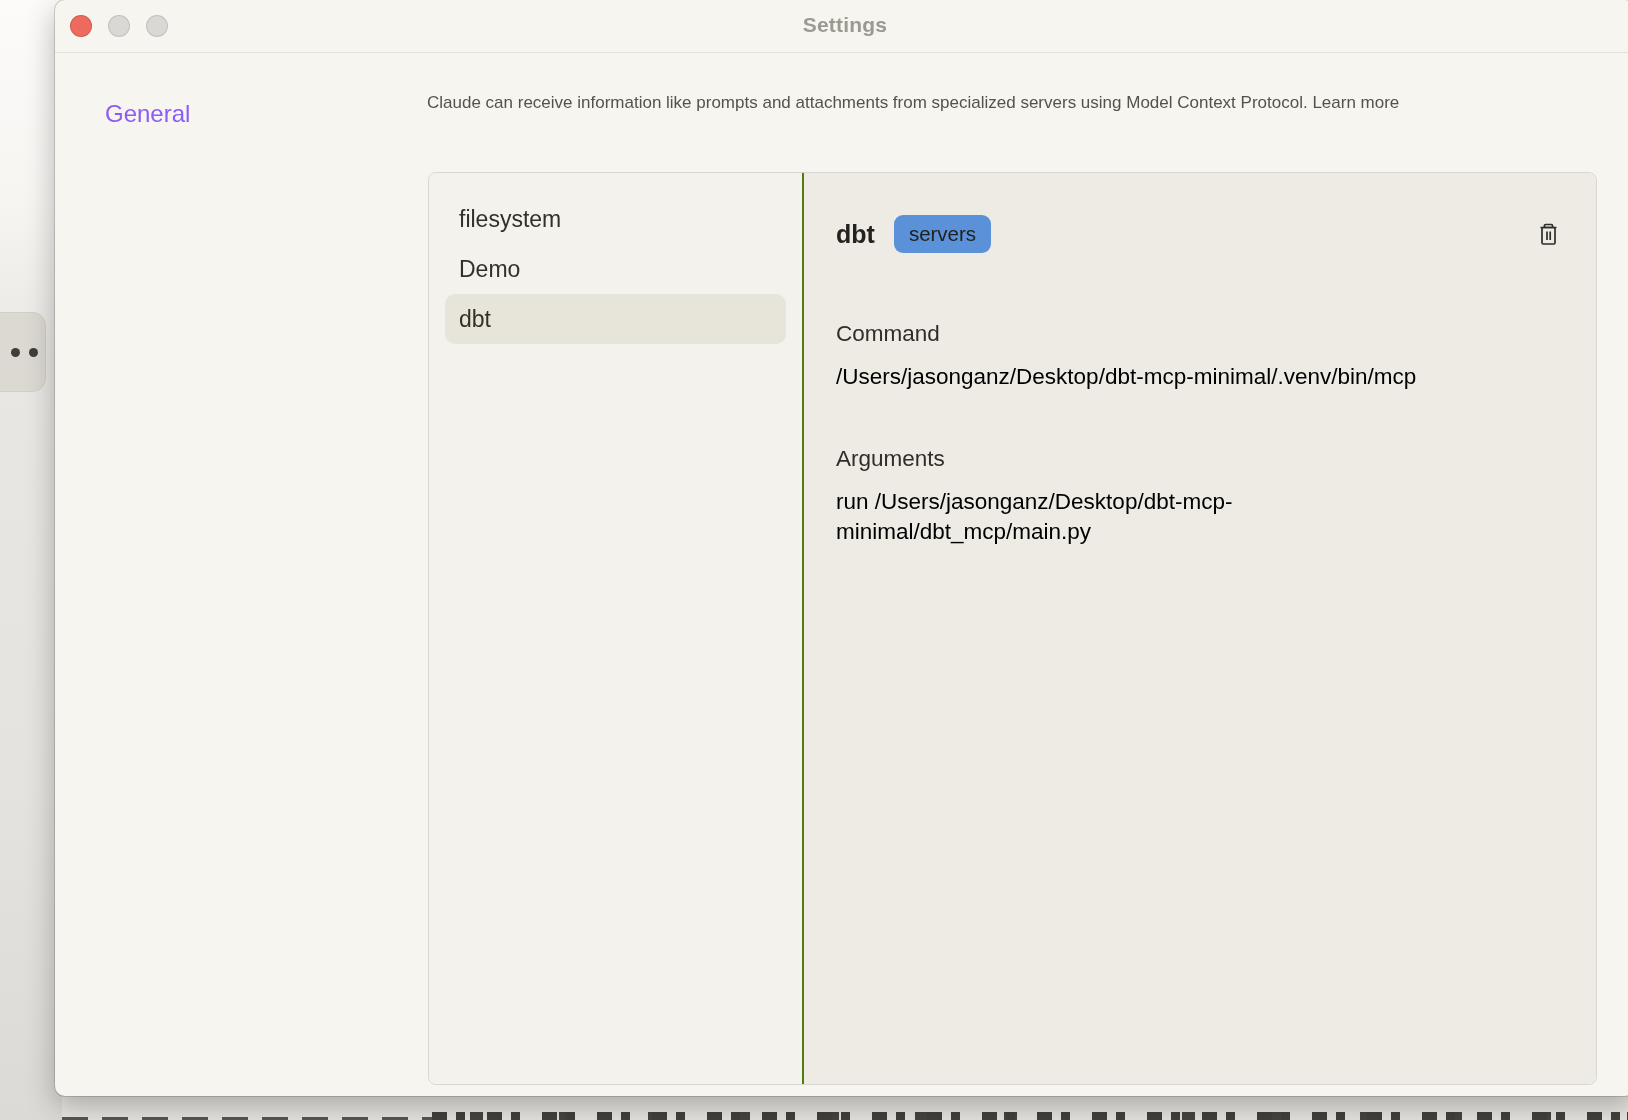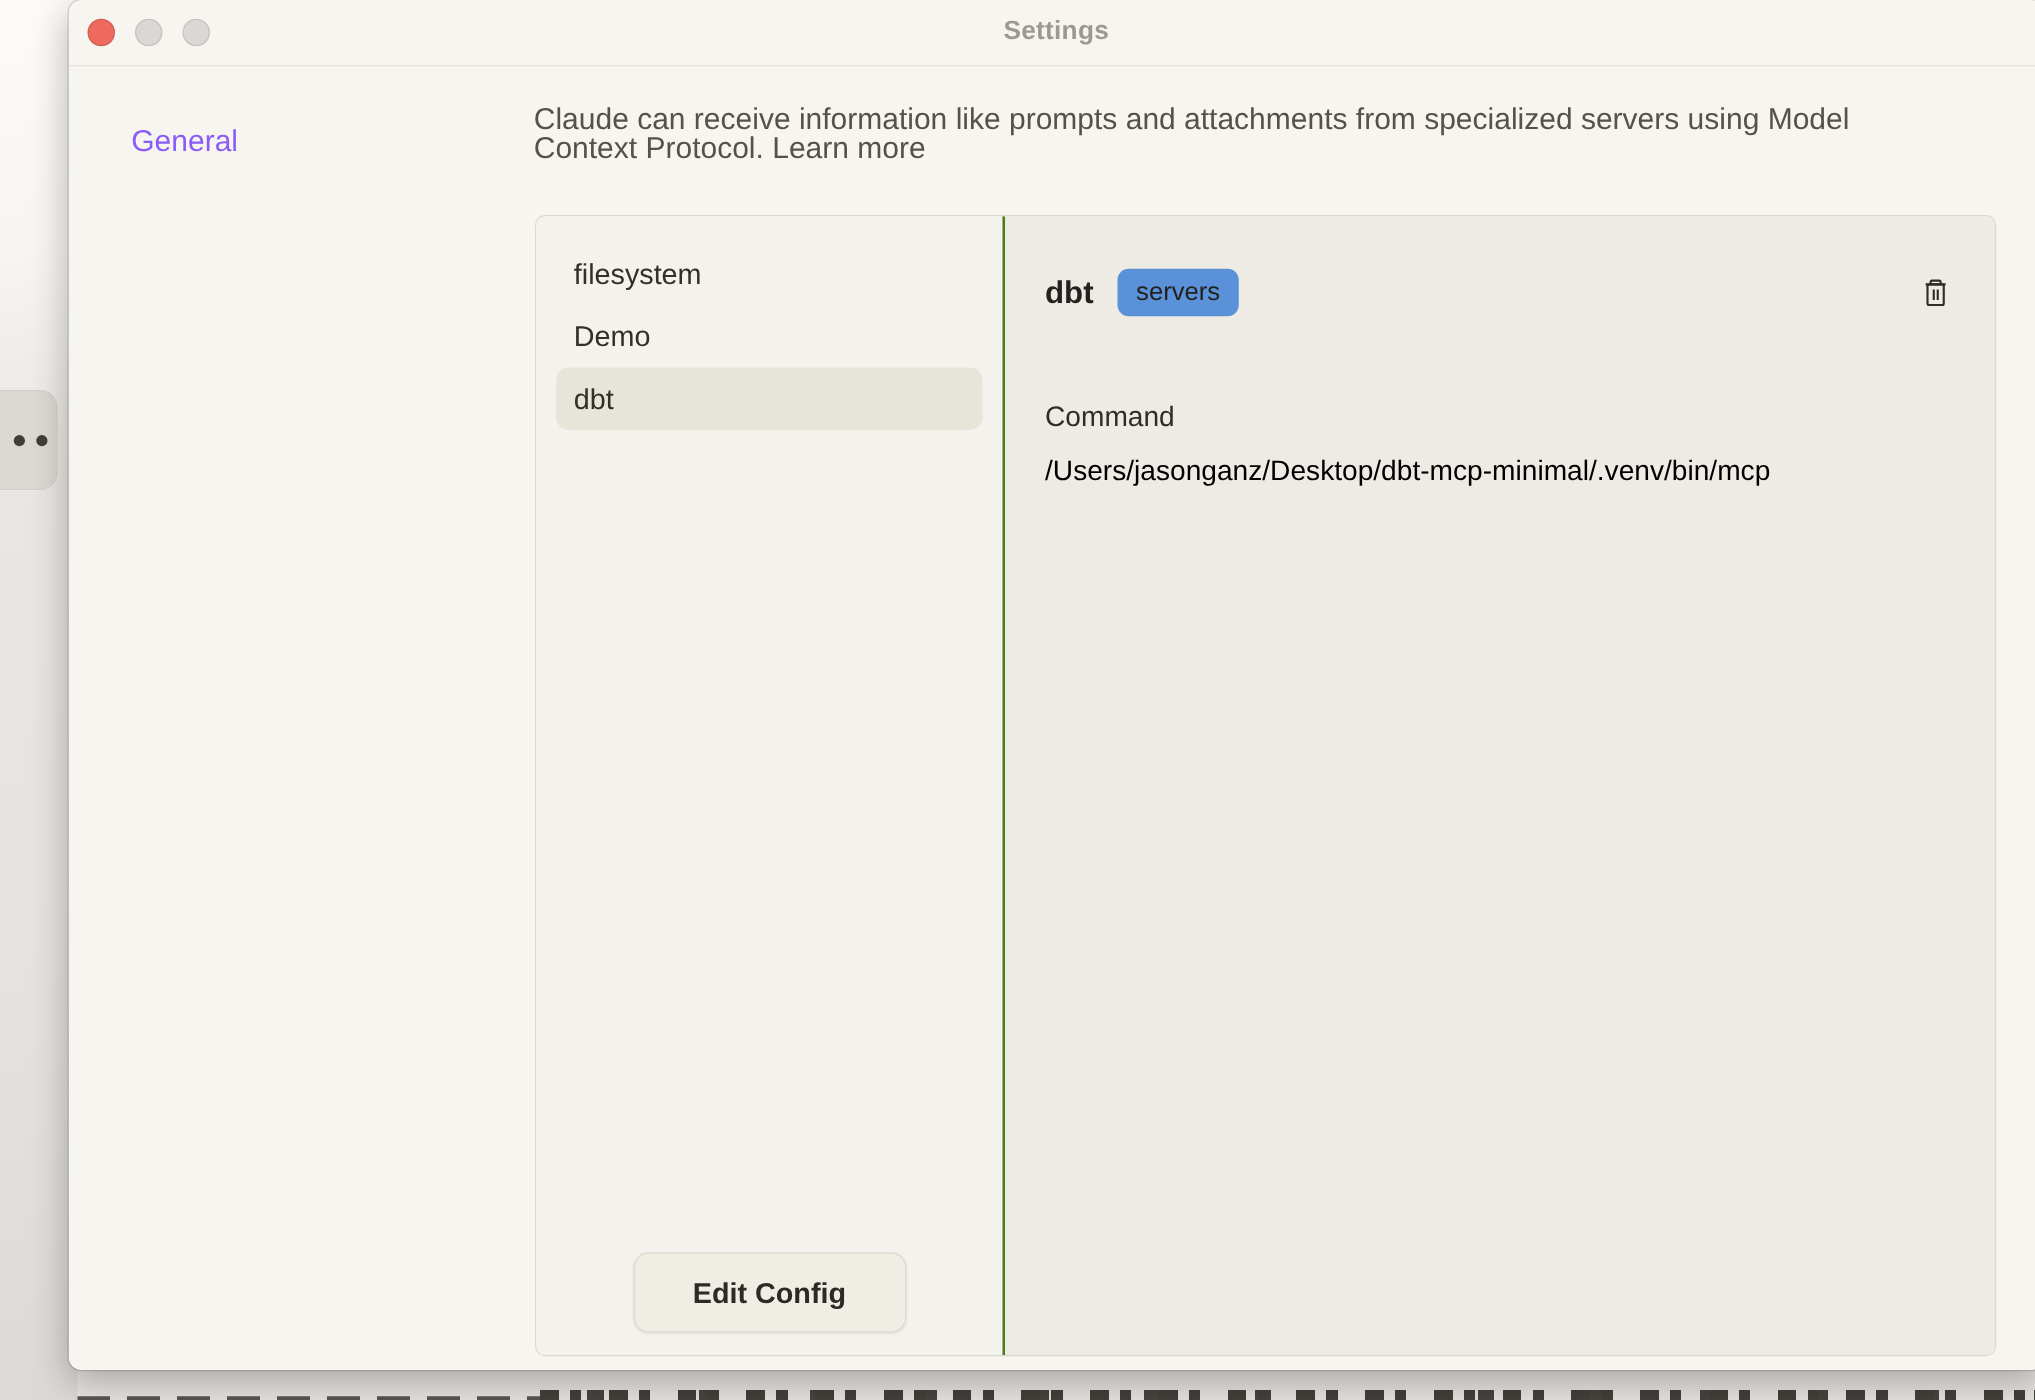--- a/index.html
+++ b/index.html
@@ -66,21 +66,21 @@
   .nav-item-selected {
     position: absolute; left: 37px; top: 155px; width: 288px; height: 64px;
     background: #e7e5da; border-radius: 14px;
     display: flex; align-items: center; padding-left: 14px;
     font-size: 24px; font-weight: bold; color: #23221d;
   }
 
   
   .description {
     position: absolute; left: 372px; top: 84px; width: 1078px;
-    font-size: 24px; line-height: 23px; color: #55524b;
+    font-size: 17px; line-height: 38px; color: #55524b;
   }
   .learn-more { color: #55524b; text-decoration: none; cursor: pointer; }
 
   
   .panel {
     position: absolute; left: 373px; top: 172px; width: 1169px; height: 913px;
     border: 1px solid #d9d7cf; border-radius: 8px;
     display: flex; overflow: hidden; background: #f3f2ec;
   }
   .server-list-col {
@@ -159,21 +159,20 @@
     <a class="learn-more">Learn more</a>
   </div>
 
   <div class="panel">
 
     <div class="server-list-col">
       <div class="server-row">filesystem</div>
       <div class="server-row">Demo</div>
       <div class="server-row selected">dbt</div>
 
-      <button class="edit-config-btn">Edit Config</button>
     </div>
 
     <div class="detail-col">
       <div class="detail-header">
         <span class="server-name">dbt</span>
         <span class="status-badge">servers</span>
         <button class="trash-button">
           <span>
             <svg width="23" height="25" viewBox="0 0 23 25" fill="none" stroke="#2e2d28" stroke-width="1.7">
               <path d="M3.5 5.5h16"></path>
@@ -184,16 +183,20 @@
             </svg>
           </span>
         </button>
       </div>
 
       <div class="field">
         <div class="field-label">Command</div>
         <div class="field-value">/Users/jasonganz/Desktop/dbt-mcp-minimal/.venv/bin/mcp</div>
       </div>
 
+      <div class="field">
+        <div class="field-label">Arguments</div>
+        <div class="field-value wrap">run /Users/jasonganz/Desktop/dbt-mcp-minimal/dbt_mcp/main.py</div>
+      </div>
     </div>
 
   </div>
 </div>
 
 </body></html>

